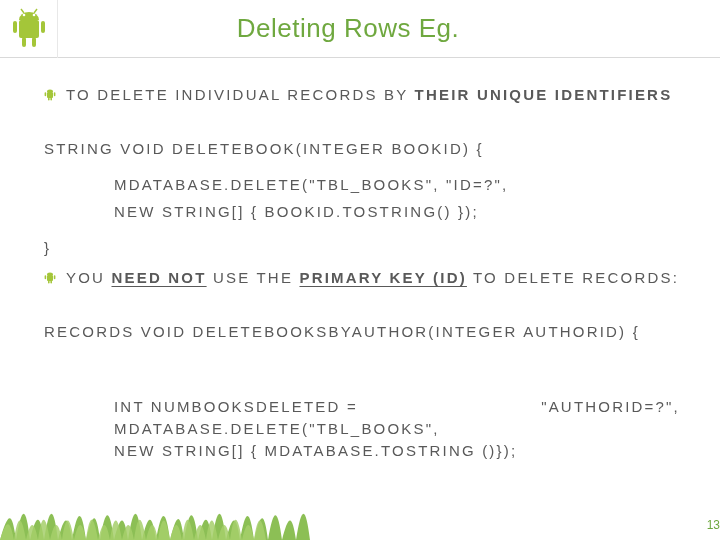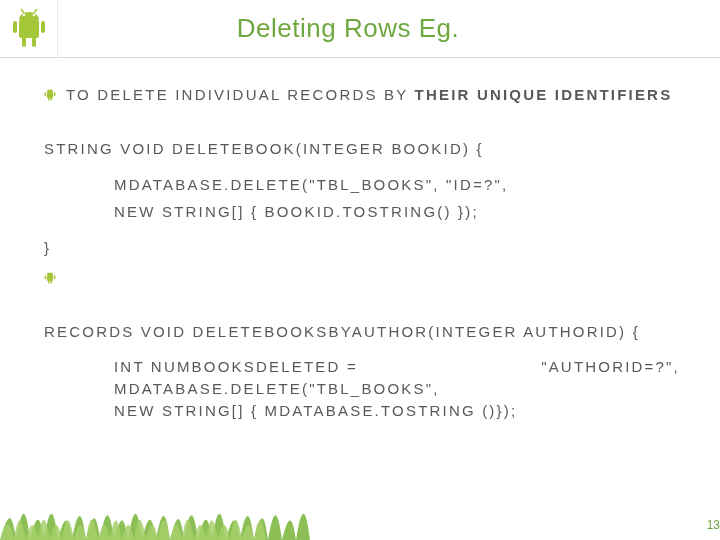--- a/index.html
+++ b/index.html
@@ -134,27 +134,30 @@
           <g fill="#a4c639">
             <rect x="3" y="4" width="6" height="6" rx="1"></rect>
             <path d="M3 4 a3 2.4 0 0 1 6 0 z"></path>
             <rect x="0.6" y="4.3" width="1.6" height="4" rx="0.8"></rect>
             <rect x="9.8" y="4.3" width="1.6" height="4" rx="0.8"></rect>
             <rect x="4" y="9.6" width="1.6" height="3" rx="0.8"></rect>
             <rect x="6.4" y="9.6" width="1.6" height="3" rx="0.8"></rect>
           </g>
         </svg>
     </span>
+    <div class="bullet-text">
+      <span>YOU </span><span class="emph under">NEED NOT</span><span> USE THE </span><span class="emph under">PRIMARY KEY (ID)</span><span> TO DELETE RECORDS:</span>
+    </div>
   </div>
 
   <div class="gap-lg"></div>
 
   <div>RECORDS VOID DELETEBOOKSBYAUTHOR(INTEGER AUTHORID) {</div>
   <div class="gap-md"></div>
-  <div style="display:flex; gap:60px;">
+  <div style="display:flex; gap:60px;margin-top:40px;">
     <div class="indent1" style="padding-left:70px;">INT NUMBOOKSDELETED = MDATABASE.DELETE("TBL_BOOKS",</div>
     <div>"AUTHORID=?",</div>
   </div>
   <div class="indent1">NEW STRING[] { MDATABASE.TOSTRING ()});</div>
 
 </div>
 
 <div class="pagenum">13</div>
 
 <svg class="grass" viewBox="0 0 720 48" preserveAspectRatio="none">

